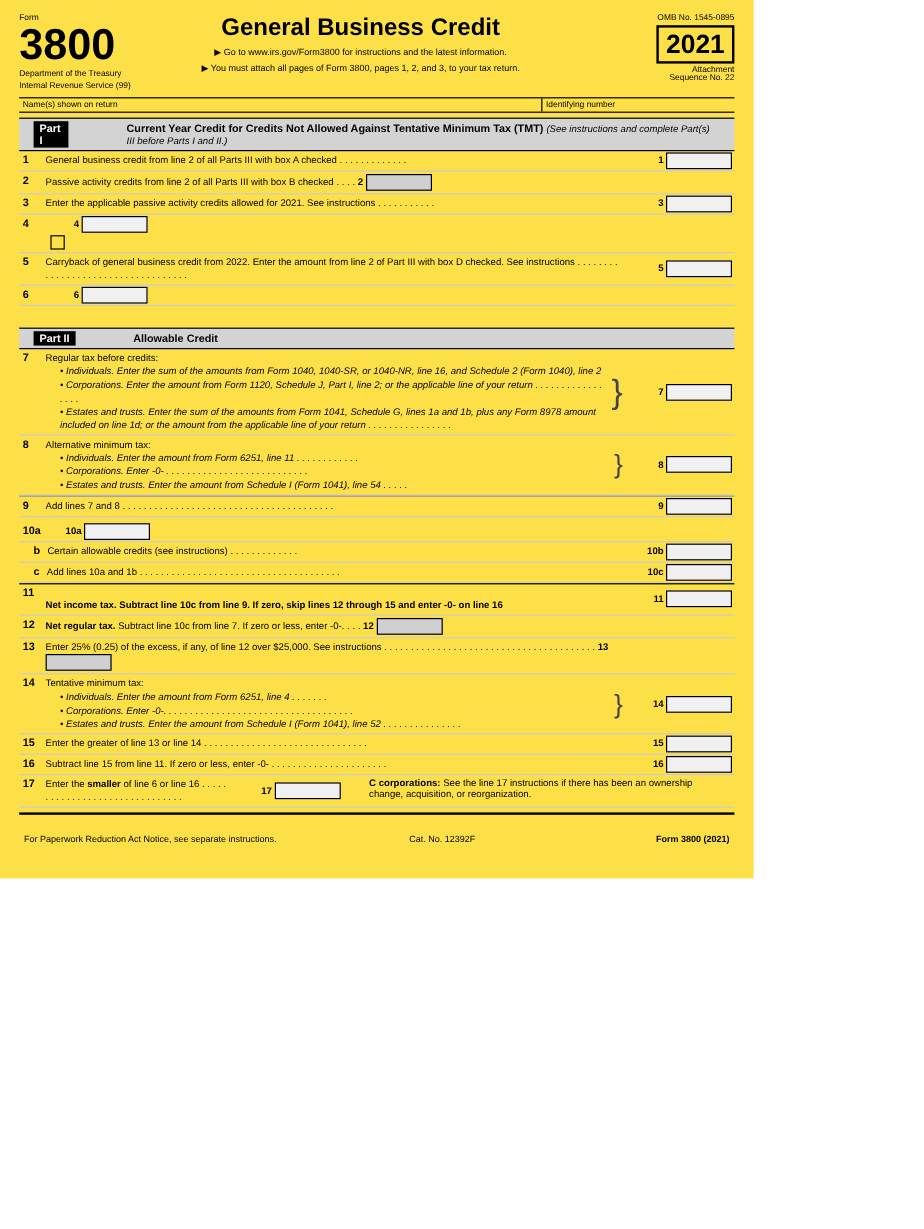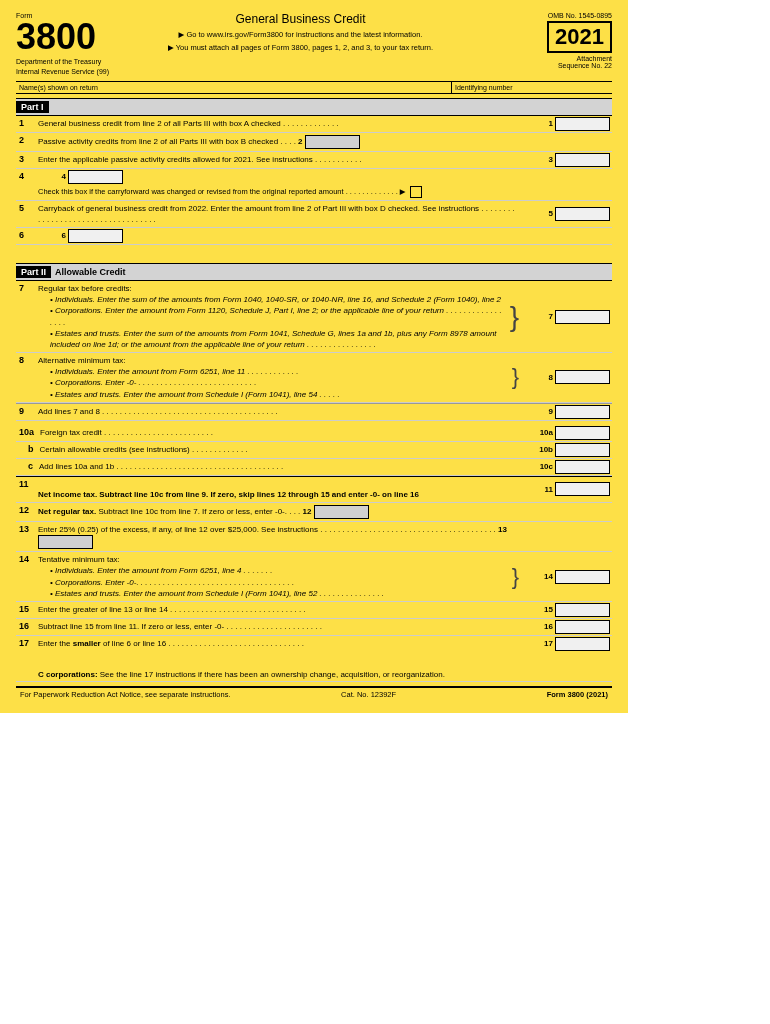--- a/index.html
+++ b/index.html
@@ -41,22 +41,22 @@
       font-size: 7px;
       margin-top: 2px;
       line-height: 1.4;
     }
     .title-block {
       text-align: center;
       flex: 1;
       padding: 0 20px;
     }
     .title-block h1 {
-      font-size: 12px;
-      font-weight: normal;
+      font-size: 20px;
+      font-weight: bold;
     }
     .title-block .instructions {
       font-size: 7.5px;
       margin-top: 4px;
     }
     .omb-block {
       text-align: right;
       min-width: 120px;
     }
     .omb-text {
@@ -101,24 +101,25 @@
       align-items: center;
       padding: 1px 5px;
       font-size: 9px;
       font-weight: bold;
       margin-right: 4px;
     }
     .part-header-row {
       display: flex;
       align-items: center;
       background: #d3d3d3;
-      padding: 2px 0;
+      padding: 2px 12px;
       border-top: 1px solid #000;
       border-bottom: 1px solid #000;
       margin-bottom: 0;
+      gap: 44px;
     }
     .part-title {
       font-size: 9px;
       font-weight: bold;
     }
     .part-subtitle {
       font-size: 8px;
       font-weight: normal;
       font-style: italic;
     }
@@ -199,21 +200,21 @@
       padding-left: 12px;
       font-size: 8px;
       line-height: 1.4;
       font-style: italic;
     }
     
     .footer {
       border-top: 2px solid #000;
       display: flex;
       justify-content: space-between;
-      padding: 2px 4px;
+      padding: 16px 4px;
       font-size: 7.5px;
       margin-top: 4px;
     }
     .bold { font-weight: bold; }
     
     .checkbox-box {
       width: 12px;
       height: 12px;
       border: 1px solid #000;
       display: inline-block;
@@ -266,20 +267,24 @@
     <div class="name-field">
       <span>Name(s) shown on return</span>
     </div>
     <div class="id-field">
       <span>Identifying number</span>
     </div>
   </div>
 
   <div class="part-header-row">
     <span class="part-header">Part I</span>
+    <span class="part-title">
+      <span>Current Year Credit for Credits Not Allowed Against Tentative Minimum Tax (TMT)</span>
+      <span class="part-subtitle">(See instructions and complete Part(s) III before Parts I and II.)</span>
+    </span>
   </div>
 
   <div class="line-row">
     <div class="line-num">1</div>
     <div class="line-text">
       General business credit from line 2 of all Parts III with box A checked . . . . . . . . . . . . .
     </div>
     <div class="line-input-area">
       <span class="line-num-label">1</span>
       <div class="input-box"></div>
@@ -310,21 +315,20 @@
 
   <div class="line-row" style="flex-direction:column;">
     <div style="display:flex;align-items:stretch;">
       <div class="line-num">4</div>
       <div class="line-input-area">
         <span class="line-num-label">4</span>
         <div class="input-box"></div>
       </div>
     </div>
     <div style="display:flex;padding:1px 18px 2px 22px;font-size:7.5px;align-items:center;">
-      <span>Check this box if the carryforward was changed or revised from the original reported amount  . . . . . . . . . . . . . ▶</span>
       <div class="checkbox-box"></div>
     </div>
   </div>
 
   <div class="line-row">
     <div class="line-num">5</div>
     <div class="line-text">
       Carryback of general business credit from 2022. Enter the amount from line 2 of Part III with box D checked. See instructions  . . . . . . . . . . . . . . . . . . . . . . . . . . . . . . . . . . .
     </div>
     <div class="line-input-area">
@@ -396,23 +400,20 @@
       Add lines 7 and 8  . . . . . . . . . . . . . . . . . . . . . . . . . . . . . . . . . . . . . . . .
     </div>
     <div class="line-input-area">
       <span class="line-num-label">9</span>
       <div class="input-box"></div>
     </div>
   </div>
 
   <div class="line-row" style="margin-top:4px;">
     <div class="line-num">10a</div>
-    <div class="line-text">
-      Foreign tax credit  . . . . . . . . . . . . . . . . . . . . . . . . .
-    </div>
     <div class="line-input-area">
       <span class="line-num-label">10a</span>
       <div class="input-box"></div>
     </div>
   </div>
 
   <div class="line-row">
     <div class="line-num" style="padding-left:12px;">b</div>
     <div class="line-text">
       Certain allowable credits (see instructions) . . . . . . . . . . . . .
@@ -501,21 +502,21 @@
     <div class="line-num">16</div>
     <div class="line-text">
       Subtract line 15 from line 11. If zero or less, enter -0-  . . . . . . . . . . . . . . . . . . . . . .
     </div>
     <div class="line-input-area">
       <span class="line-num-label">16</span>
       <div class="input-box"></div>
     </div>
   </div>
 
-  <div class="line-row" style="flex-direction:column;gap:16px;">
+  <div class="line-row" style="flex-direction:row;">
     <div style="display:flex;align-items:stretch;">
       <div class="line-num">17</div>
       <div class="line-text">
         Enter the <span class="bold">smaller</span> of line 6 or line 16 . . . . . . . . . . . . . . . . . . . . . . . . . . . . . . .
       </div>
       <div class="line-input-area">
         <span class="line-num-label">17</span>
         <div class="input-box"></div>
       </div>
     </div>

